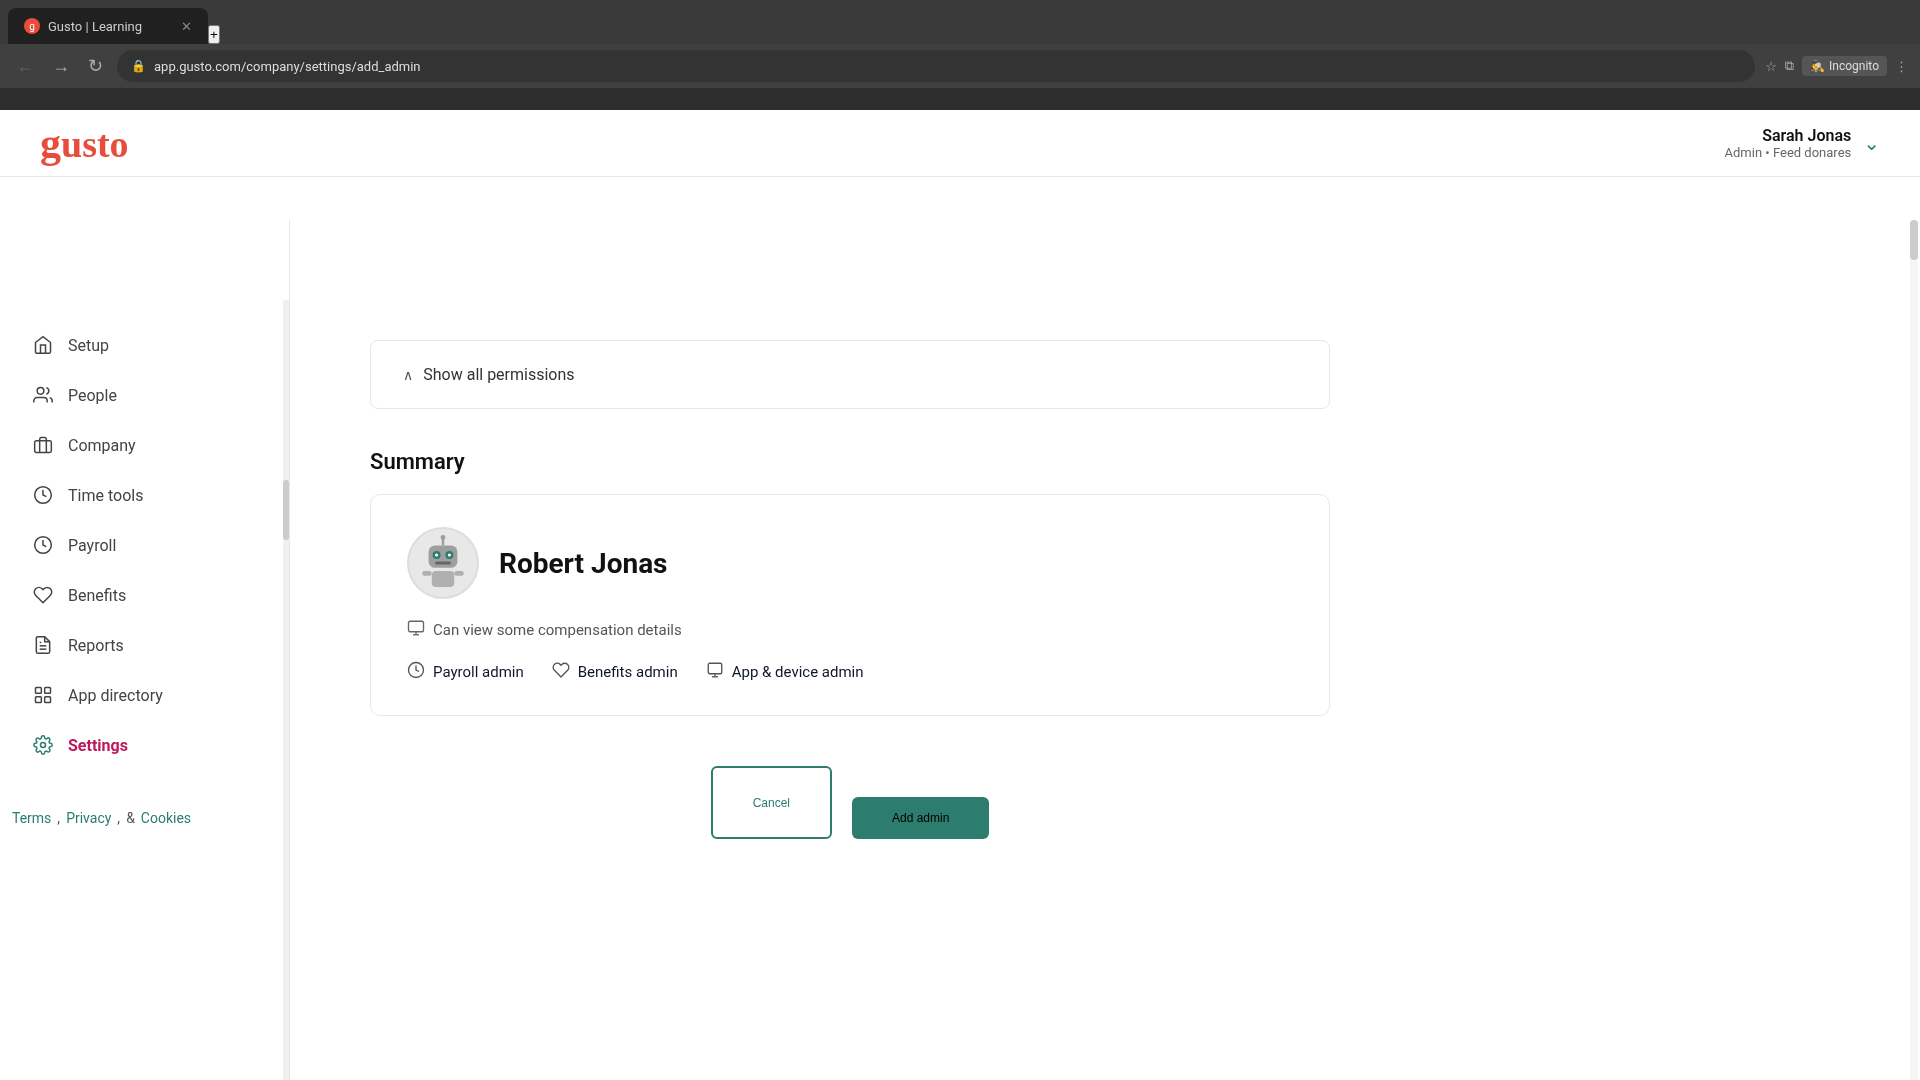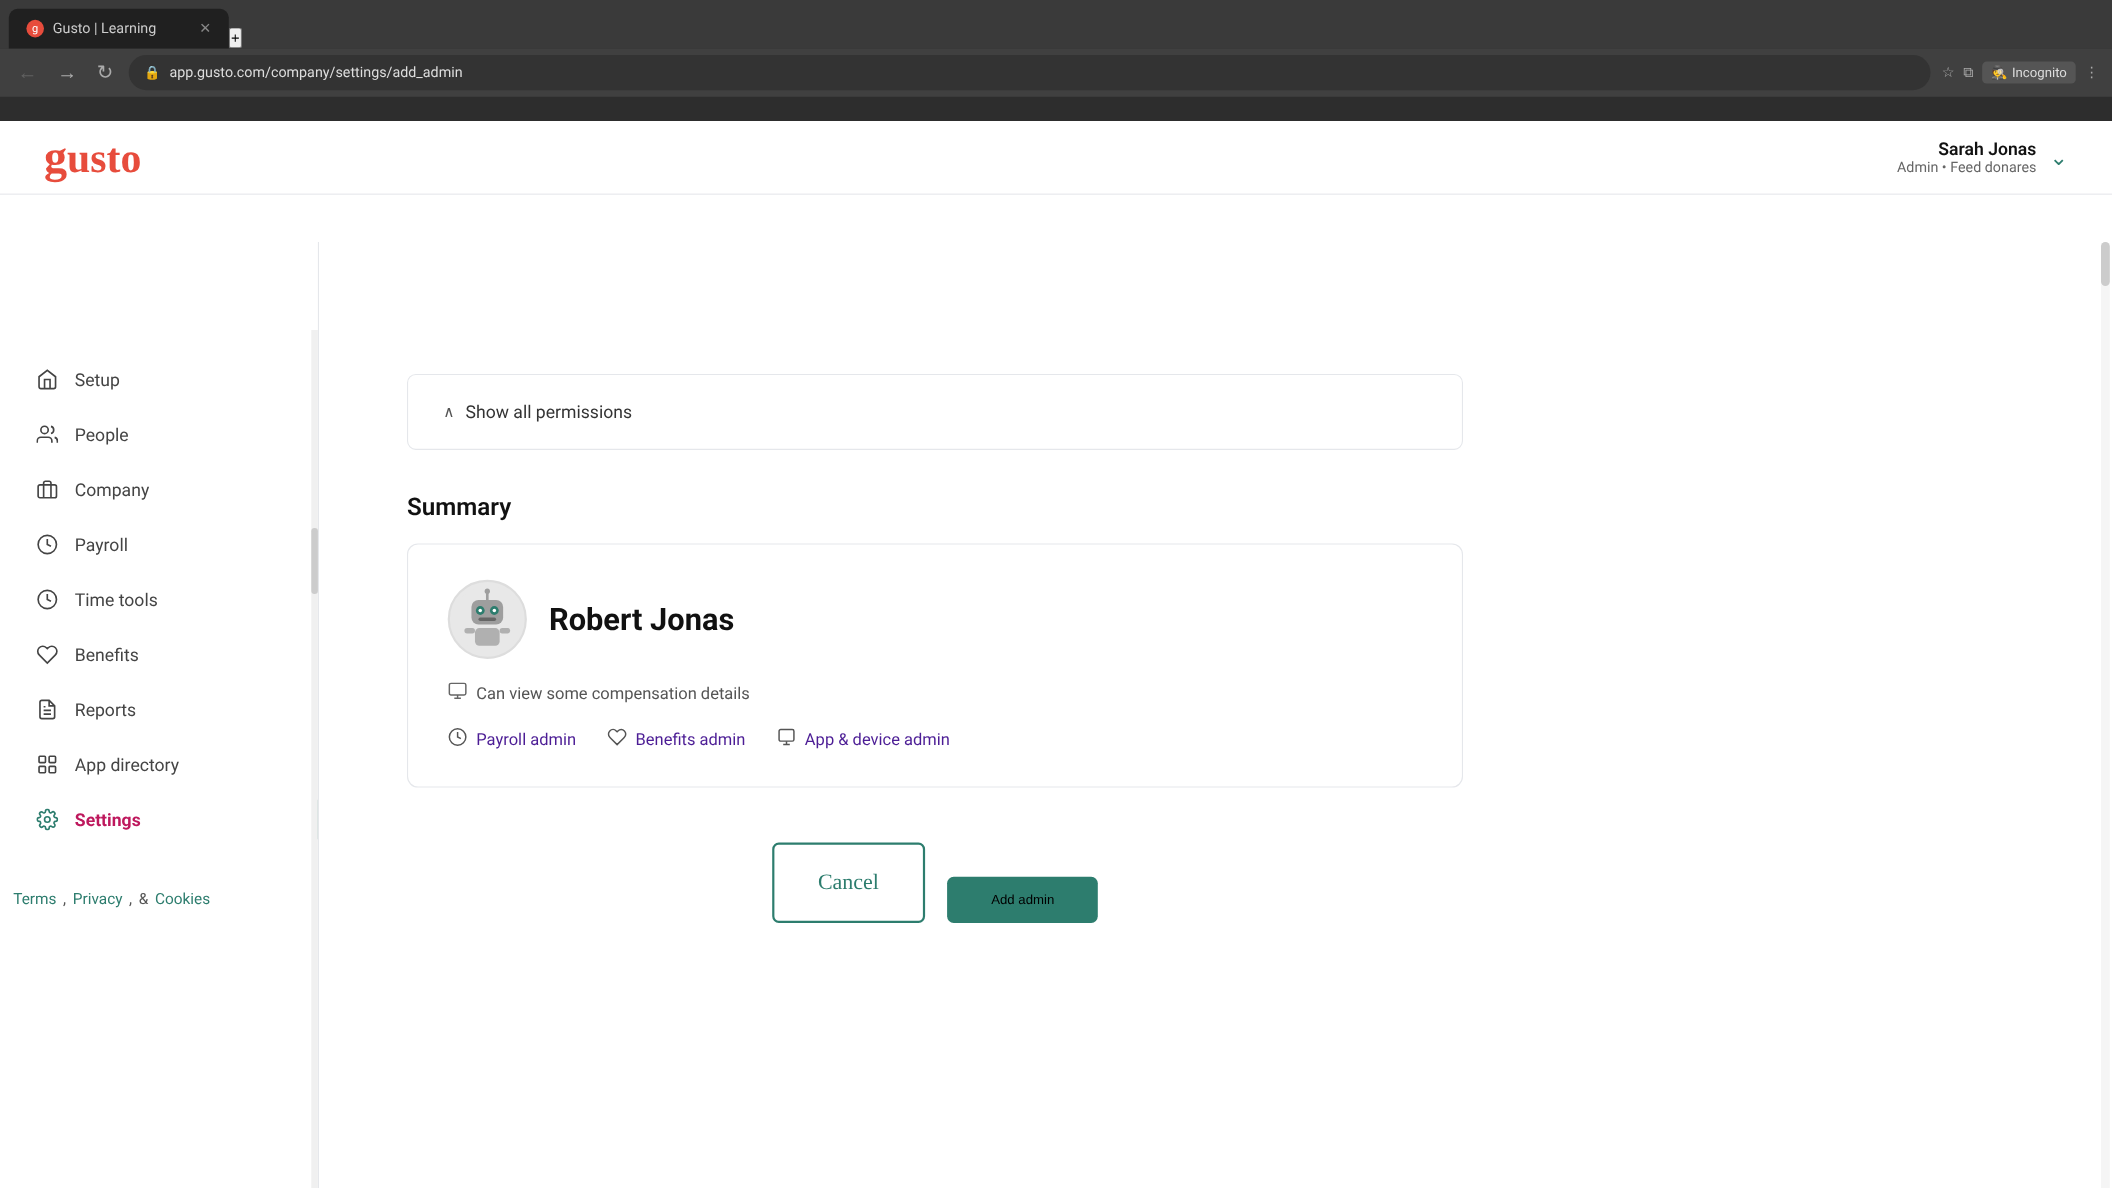--- a/index.html
+++ b/index.html
@@ -56,26 +56,26 @@
     .summary-section { margin-top: 10px; }
     .summary-title { font-size: 22px; font-weight: 600; color: #111; margin-bottom: 20px; }
     .summary-card { border: 1px solid #e5e7eb; border-radius: 10px; padding: 32px 36px; }
     .person-row { display: flex; align-items: center; gap: 20px; margin-bottom: 20px; }
     .avatar { width: 72px; height: 72px; border-radius: 50%; background: #e8e8e8; display: flex; align-items: center; justify-content: center; overflow: hidden; flex-shrink: 0; border: 2px solid #ddd; }
     .avatar svg { width: 64px; height: 64px; }
     .person-name { font-size: 28px; font-weight: 700; color: #111; }
     .person-detail { display: flex; align-items: center; gap: 8px; font-size: 15px; color: #555; margin-bottom: 20px; }
     .detail-icon { font-size: 16px; color: #666; }
     .roles-row { display: flex; align-items: center; gap: 28px; flex-wrap: wrap; }
-    .role-item { display: flex; align-items: center; gap: 8px; font-size: 15px; color: #4c1d95; }
+    .role-item { display: flex; align-items: center; gap: 8px; font-size: 15px; color: #0f172a; }
     .role-icon { font-size: 16px; color: #666; }
 
     
     .action-buttons { display: flex; justify-content: center; gap: 20px; margin-top: 50px; }
-    .btn-cancel { padding: 14px 40px; border: 2px solid #2d7d6e; border-radius: 6px; background: #fff; color: #2d7d6e; font-size: 20px; font-weight: 500; cursor: pointer; font-family: Liberation Serif, serif; }
+    .btn-cancel { padding: 14px 40px; border: 2px solid #2d7d6e; border-radius: 6px; background: #fff; color: #2d7d6e; font-size: 12px; font-weight: 500; cursor: pointer; }
     .btn-add-admin { padding: 14px 40px; border: none; border-radius: 6px; background: #2d7d6e; color: #000000; font-size: 12px; font-weight: 500; cursor: pointer; margin-top: 31px; }
 
     
     .footer-links { display: flex; gap: 6px; font-size: 14px; padding: 20px 12px; color: #555; }
     .footer-links a { color: #2d7d6e; text-decoration: none; }
     .footer-links span { color: #555; }
   </style>
 </head>
 <body>
 
@@ -155,34 +155,34 @@
             <path d="M16 21V5a2 2 0 00-2-2h-4a2 2 0 00-2 2v16"></path>
           </svg>
         </span>
         <span>Company</span>
       </a>
 
       <a class="nav-item">
         <span class="nav-icon">
           <svg viewBox="0 0 24 24" fill="none" stroke="currentColor" stroke-width="1.8">
             <circle cx="12" cy="12" r="10"></circle>
+            <polyline points="12 6 12 12 16 14"></polyline>
+          </svg>
+        </span>
+        <span>Time tools</span>
+      </a>
+
+      <a class="nav-item">
+        <span class="nav-icon">
+          <svg viewBox="0 0 24 24" fill="none" stroke="currentColor" stroke-width="1.8">
+            <circle cx="12" cy="12" r="10"></circle>
             <path d="M12 6v6l4 2"></path>
           </svg>
         </span>
         <span>Payroll</span>
-      </a>
-
-      <a class="nav-item">
-        <span class="nav-icon">
-          <svg viewBox="0 0 24 24" fill="none" stroke="currentColor" stroke-width="1.8">
-            <circle cx="12" cy="12" r="10"></circle>
-            <polyline points="12 6 12 12 16 14"></polyline>
-          </svg>
-        </span>
-        <span>Time tools</span>
       </a>
 
       <a class="nav-item">
         <span class="nav-icon">
           <svg viewBox="0 0 24 24" fill="none" stroke="currentColor" stroke-width="1.8">
             <path d="M20.84 4.61a5.5 5.5 0 00-7.78 0L12 5.67l-1.06-1.06a5.5 5.5 0 00-7.78 7.78l1.06 1.06L12 21.23l7.78-7.78 1.06-1.06a5.5 5.5 0 000-7.78z"></path>
           </svg>
         </span>
         <span>Benefits</span>
       </a>

